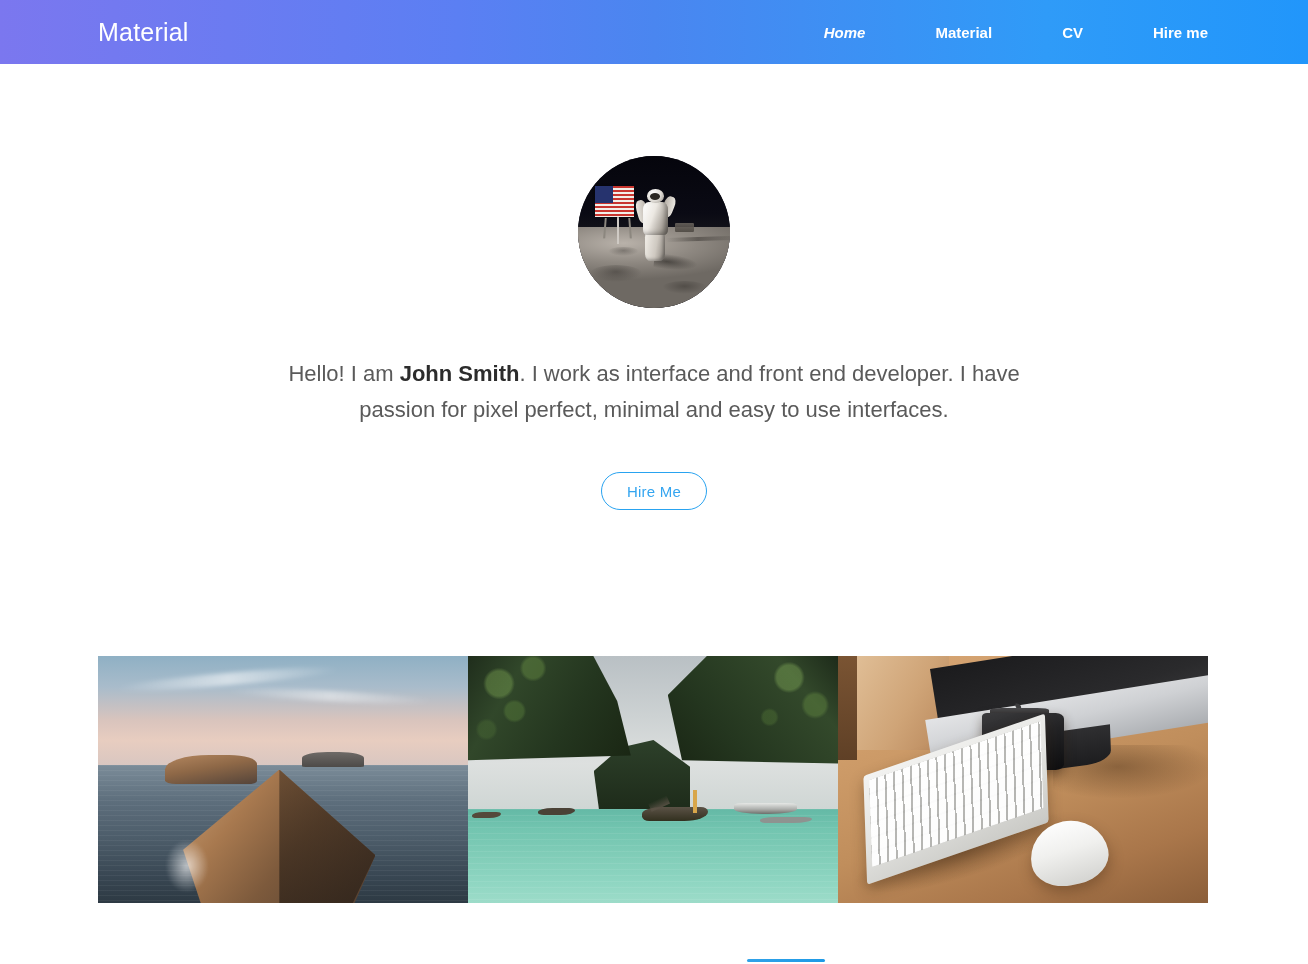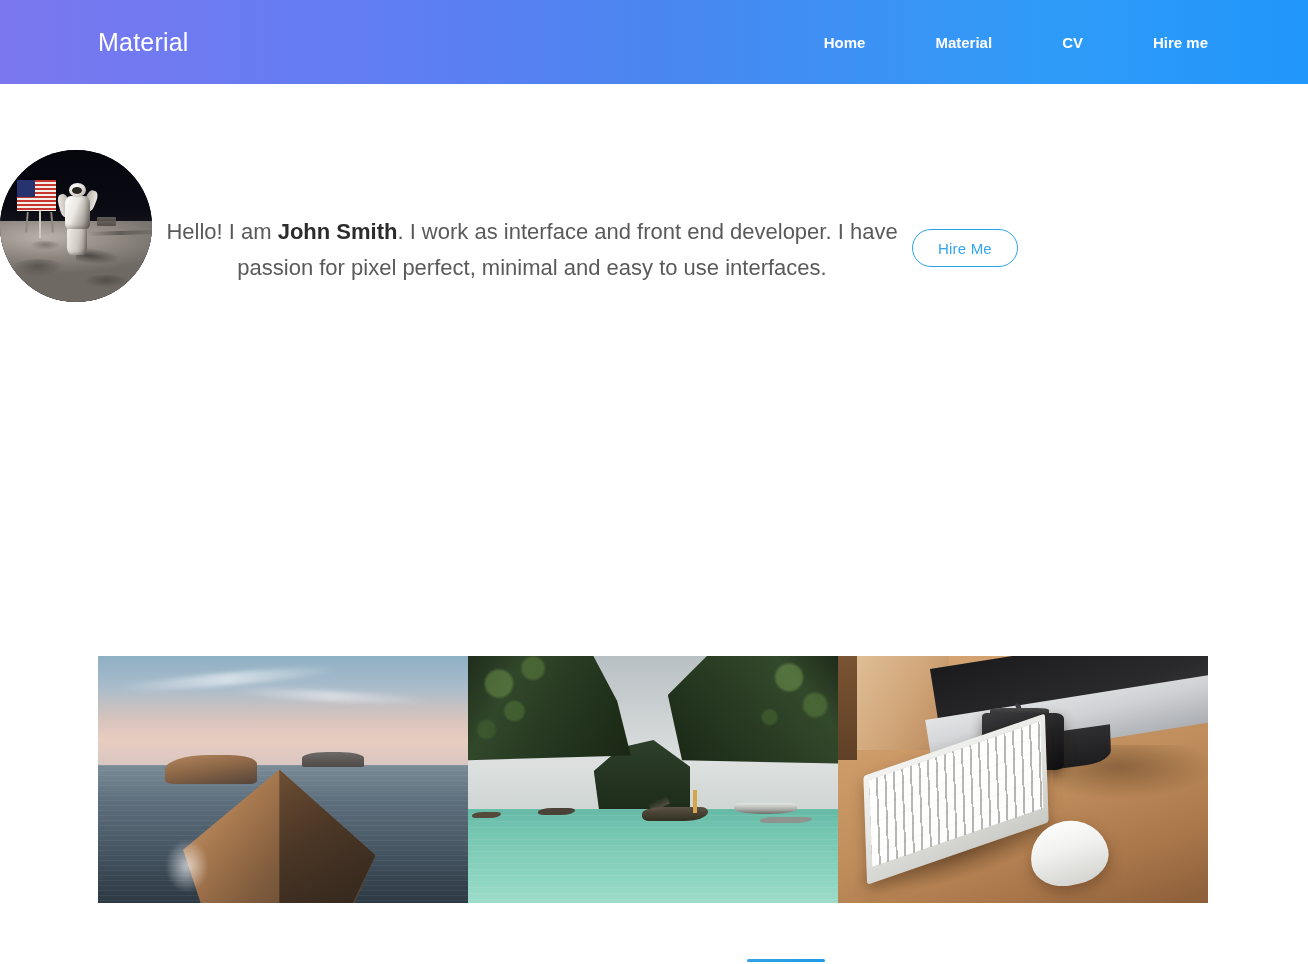--- a/index.html
+++ b/index.html
@@ -8,21 +8,21 @@
     width: 1308px;
     height: 964px;
     overflow: hidden;
     background: #ffffff;
     font-family: "Liberation Sans", sans-serif;
   }
 
   
   .site-header {
     width: 100%;
-    height: 84px;
+    height: 64px;
     background: linear-gradient(90deg, #7b77ef 0%, #5b7ff3 35%, #4a86f0 50%, #2f9bf8 80%, #2196fb 100%);
     display: flex;
     align-items: center;
     justify-content: space-between;
     padding: 0 100px 0 98px;
     position: relative;
     z-index: 10;
   }
 
   .brand {
@@ -44,27 +44,28 @@
   .nav-link {
     color: #ffffff;
     font-size: 15px;
     font-weight: bold;
     text-decoration: none;
     margin-left: 70px;
     line-height: 1;
     white-space: nowrap;
     cursor: pointer;
   }
-  .nav-link:first-child { margin-left: 0; }
+  .nav-link:first-child { margin-left: 0; font-style: italic; }
 
   
   .hero {
     width: 100%;
-    padding-top: 66px;
+    padding-top: 92px;
     display: flex;
+    flex-direction: column;
     align-items: center;
   }
 
   .avatar {
     width: 152px;
     height: 152px;
     border-radius: 50%;
     overflow: hidden;
     position: relative;
     background: #10101a;

